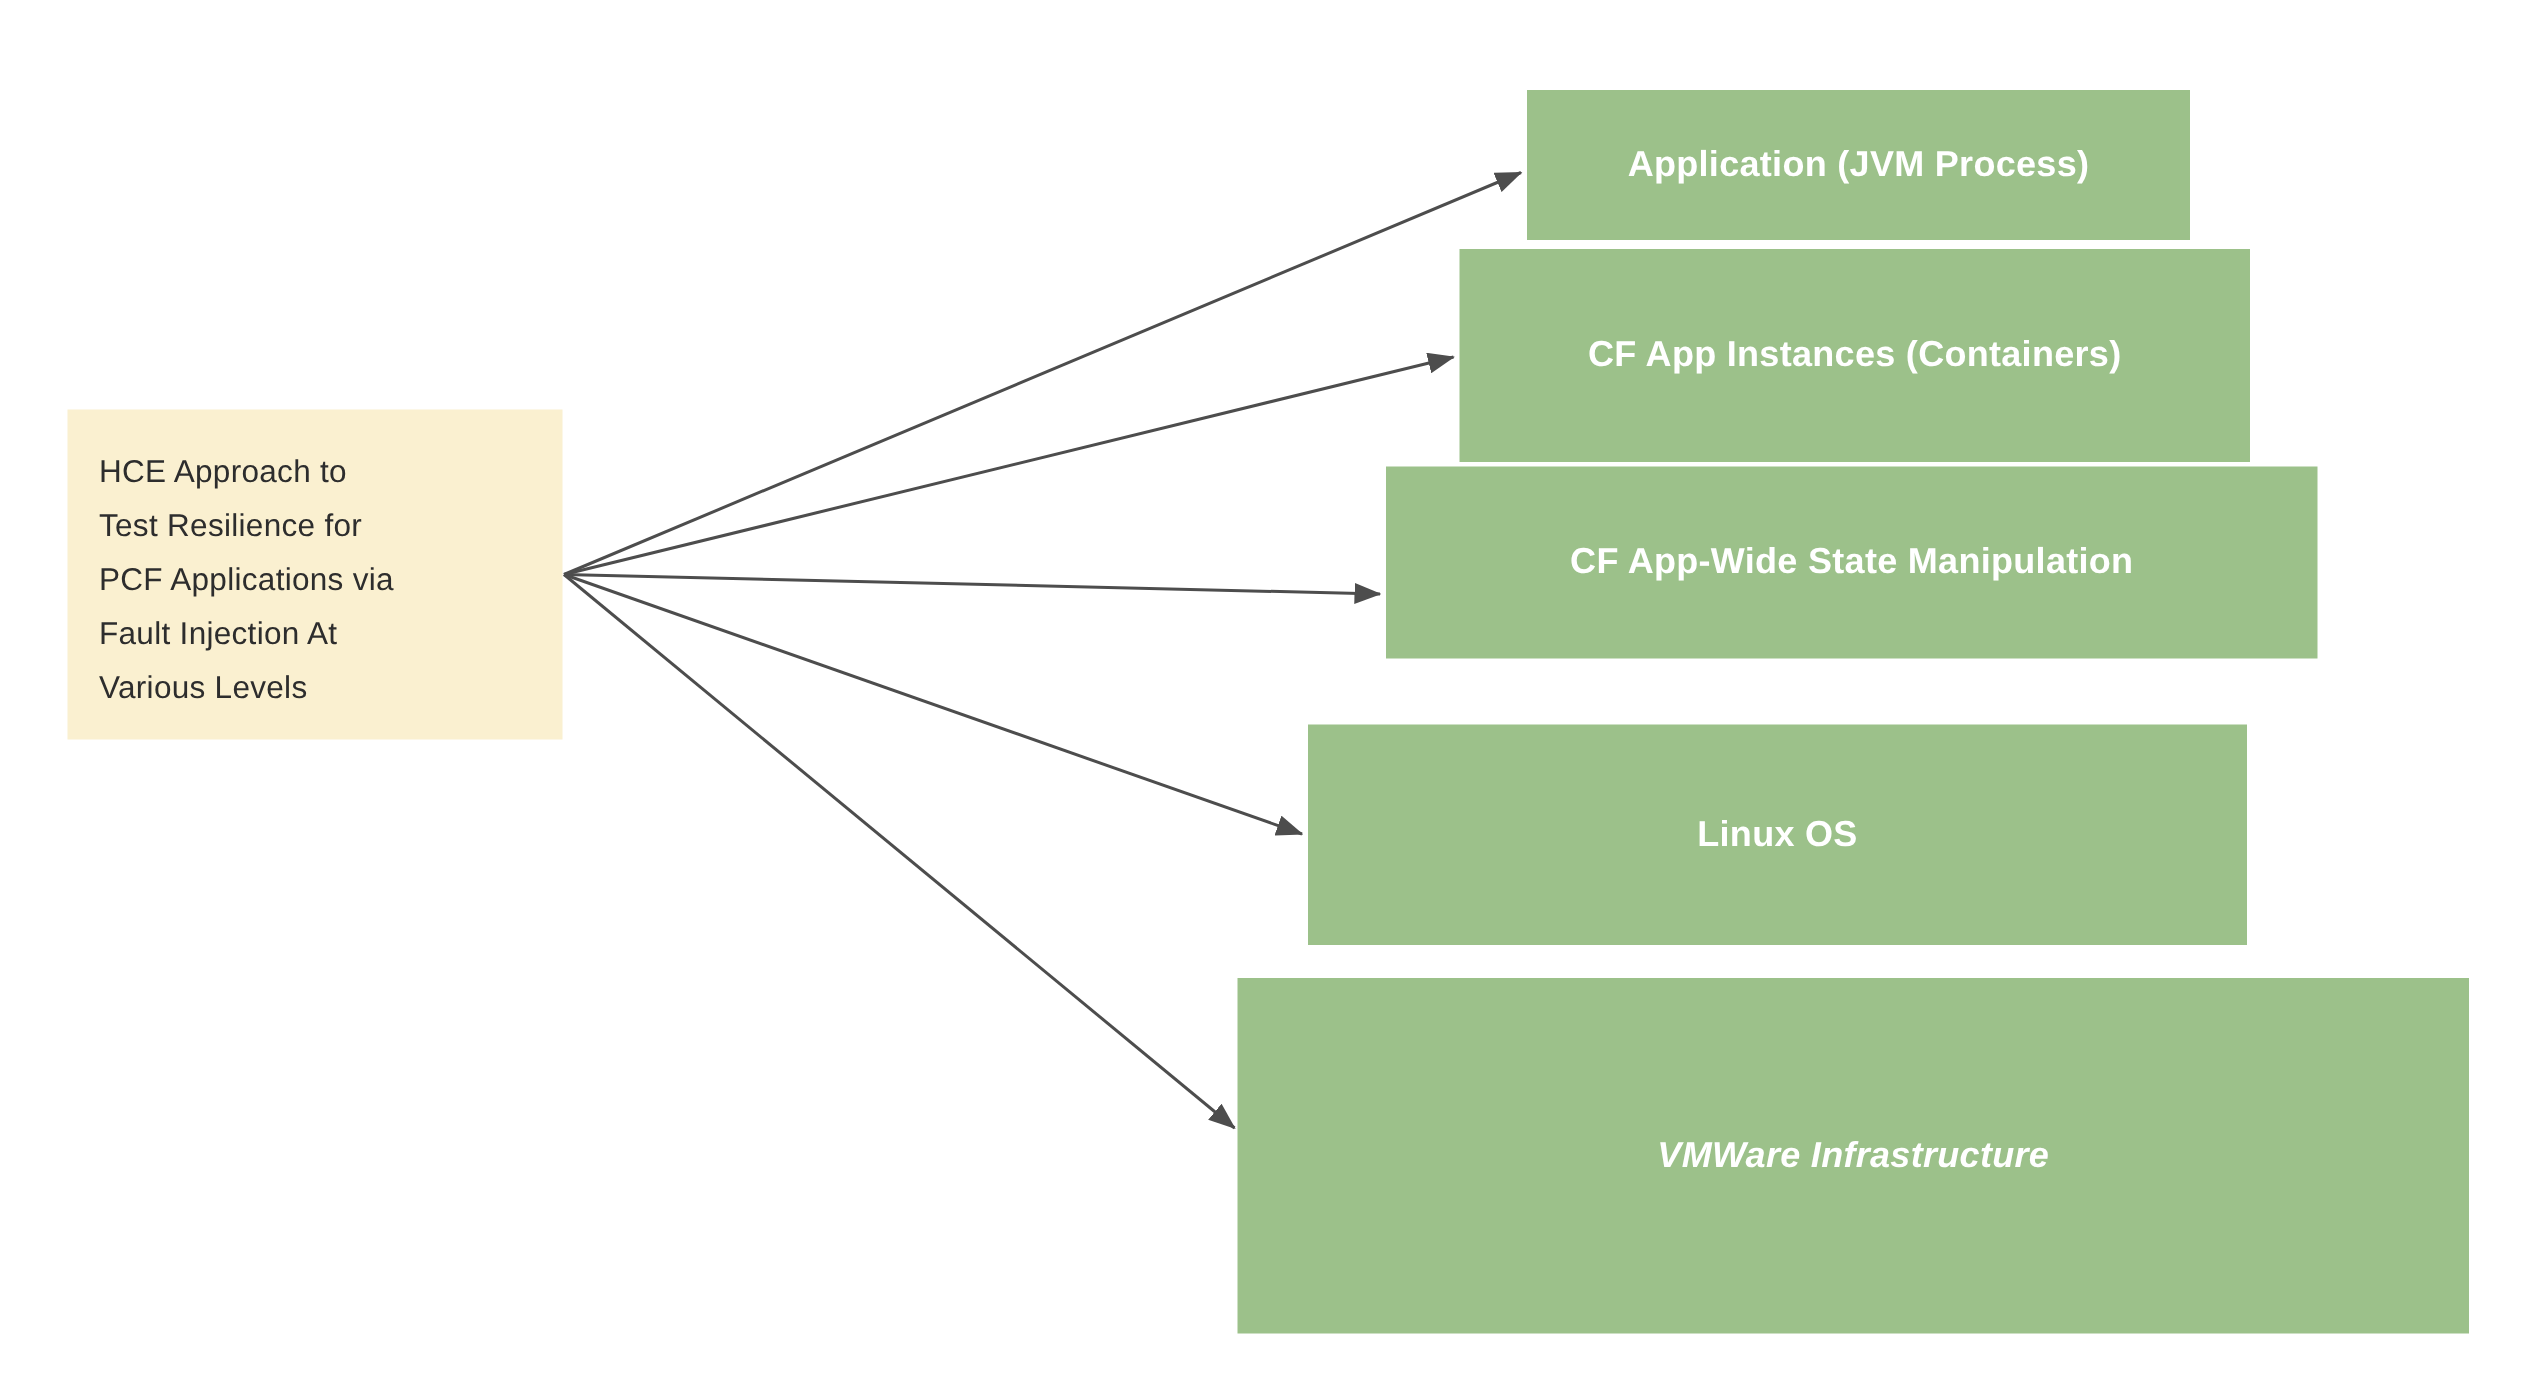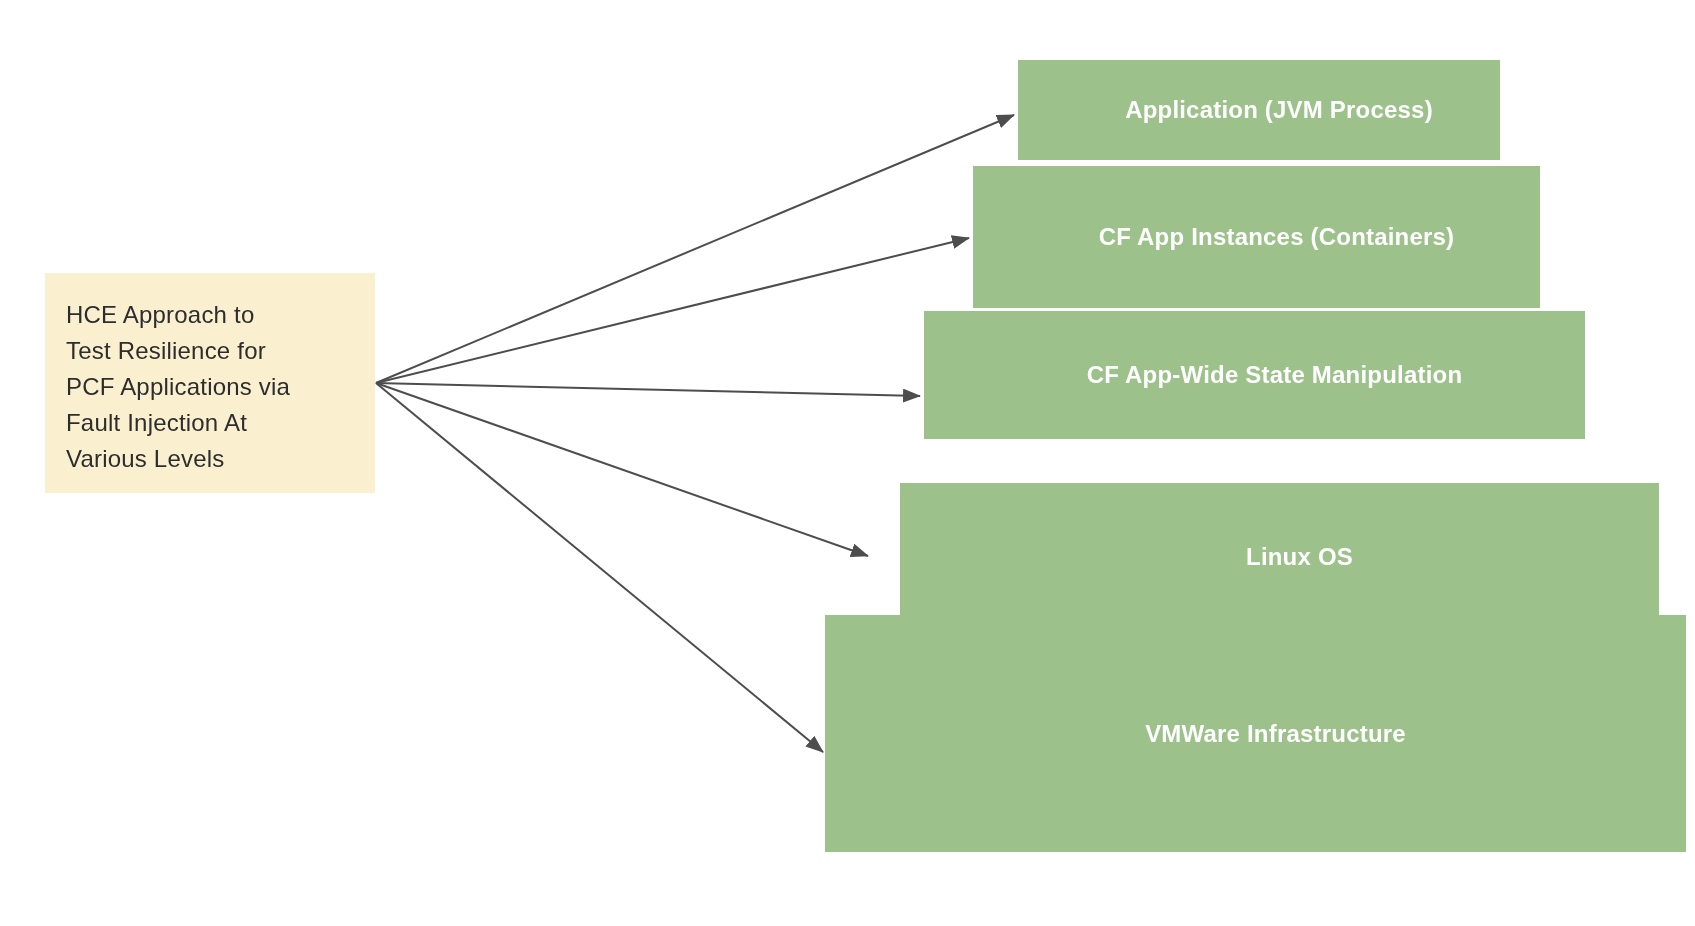--- a/index.html
+++ b/index.html
@@ -13,44 +13,43 @@
   }
 
   .title-box {
     position: absolute;
     left: 45px; top: 273px;
     width: 330px; height: 220px;
     background: var(--title-fill, #FAF0D0);
     color: var(--title-text, #2D2D2D);
     box-sizing: border-box;
     padding: 24px 10px 0 21px;
-    font-size: 24px;
+    font-size: 21px;
     line-height: 36px;
     white-space: pre-line;
     letter-spacing: 0.2px;
   }
 
   .level {
     position: absolute;
     background: var(--level-fill, #9CC18A);
     color: var(--level-text, #ffffff);
     display: flex;
     align-items: center;
     justify-content: center;
     font-weight: bold;
     font-size: 24px;
     letter-spacing: 0.2px;
     text-align: center;
-    padding-left: 40px;
   }
   .level-1 { left: 1018px; top:  60px; width: 442px; height: 100px; }
   .level-2 { left:  973px; top: 166px; width: 527px; height: 142px; align-items: center; }
   .level-3 { left:  924px; top: 311px; width: 621px; height: 128px; }
-  .level-4 { left:  872px; top: 483px; width: 719px; height: 147px; margin-left: 28px; }
-  .level-5 { left:  825px; top: 615px; width: 821px; height: 237px; }
+  .level-4 { left:  872px; top: 483px; width: 626px; height: 147px; }
+  .level-5 { left:  825px; top: 652px; width: 821px; height: 237px; font-style: italic; }
 
   .arrow-layer {
     position: absolute;
     left: 0; top: 0;
     width: 1695px; height: 926px;
     pointer-events: none;
   }
   .arrow-line { stroke: var(--arrow, #4D4D4D); stroke-width: 2; fill: none; }
   .arrow-head { fill: var(--arrow, #4D4D4D); }
 </style>

